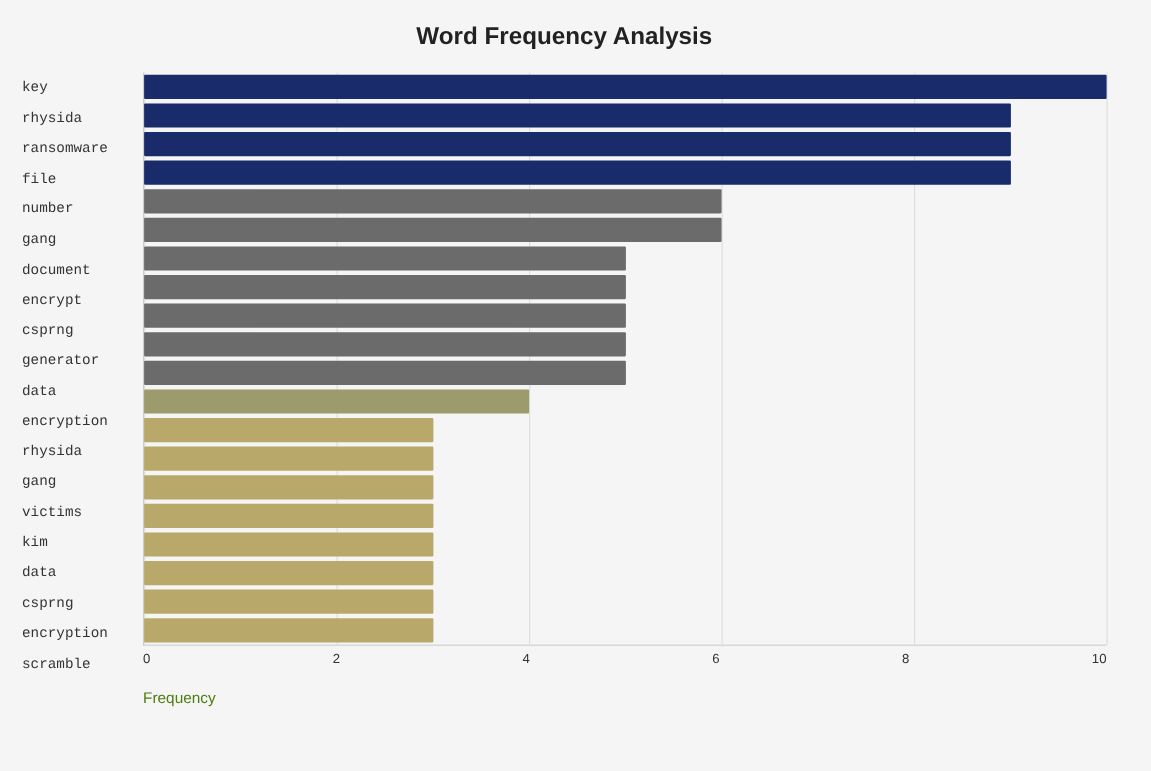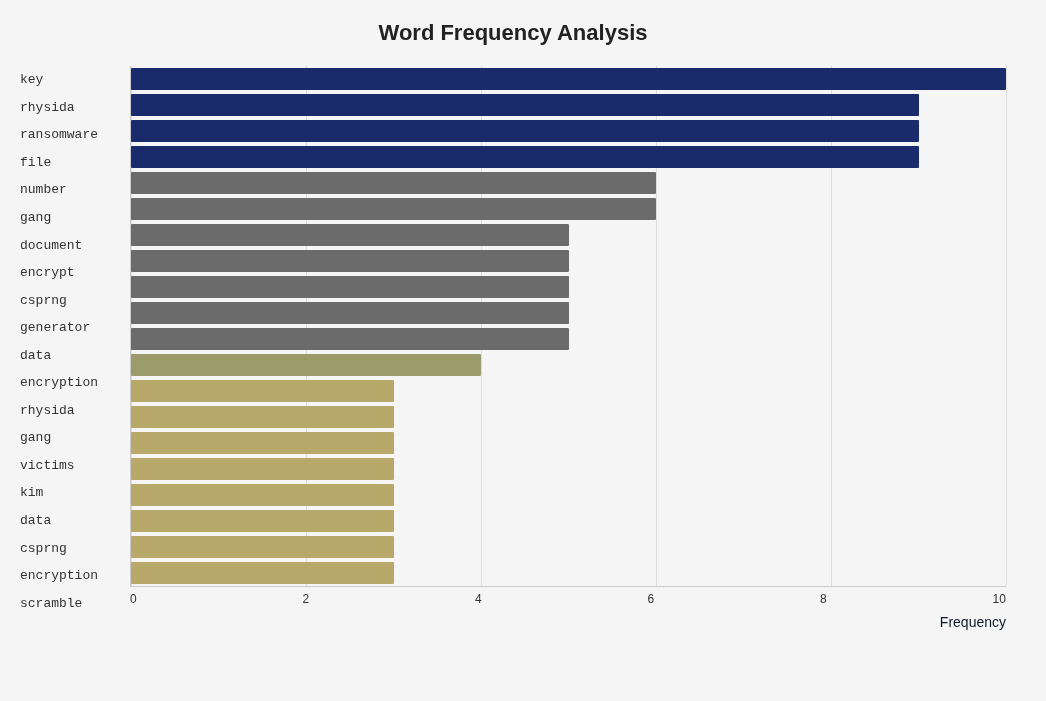--- a/index.html
+++ b/index.html
@@ -94,24 +94,24 @@
       justify-content: space-between;
       padding-top: 5px;
       position: relative;
     }
     .x-tick {
       font-size: 12px;
       color: #333;
       text-align: center;
     }
     .x-axis-label {
-      text-align: right;
+      text-align: left;
       font-size: 14px;
-      color: #0f172a;
-      margin-top: 8px;
+      color: #4d7c0f;
+      margin-top: 20px;
     }
   </style>
 </head>
 <body>
 
 <div class="chart-container">
   <div class="chart-title">Word Frequency Analysis</div>
   <div class="chart-area">
     <div class="y-axis" id="y-axis">
         <div class="y-label">key</div>

